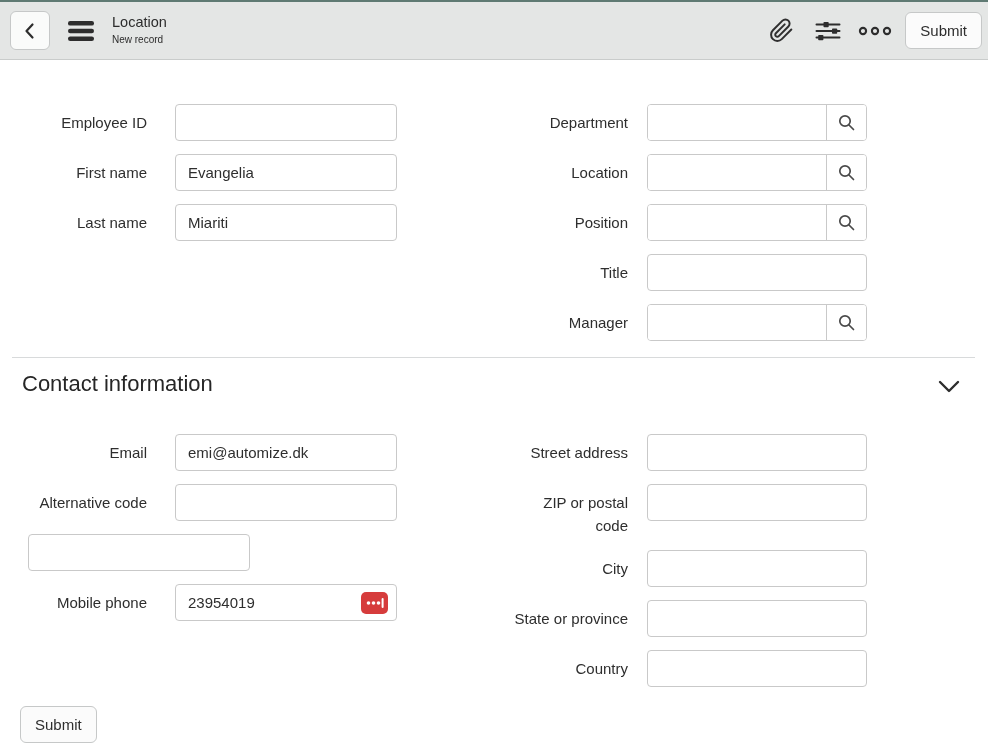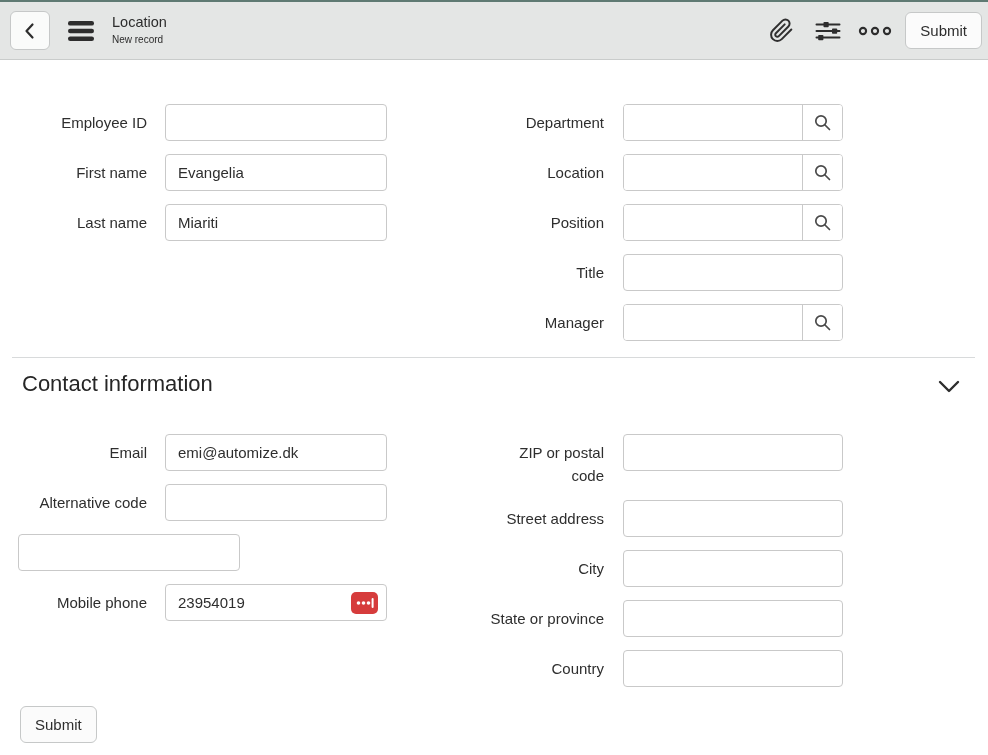--- a/index.html
+++ b/index.html
@@ -28,32 +28,32 @@
   .header-right { margin-left:auto; display:flex; align-items:center; gap:13px; padding-right:6px; }
   .btn {
     background:#fbfbfb; border:1px solid #c6c8c8; border-radius:6px;
     font-family:"Liberation Sans", sans-serif; font-size:15px; color:#2e2e2e;
     height:37px; padding:0 14px; cursor:pointer;
   }
 
   
   .col { position:absolute; width:375px; }
   .col-left  { left:0; }
-  .col-right { left:457px; }
+  .col-right { left:481px; }
   #identity-left, #identity-right { top:104px; }
   #contact-left, #contact-right { top:434px; }
 
   .row { display:flex; align-items:flex-start; min-height:50px; }
   .row.tall { min-height:66px; }
   .lbl {
     flex:none; width:135px; text-align:right; font-size:15px; color:#2e2e2e;
     line-height:23px; padding-top:7px;margin-left:12px;
   }
   .lbl.wrap { padding-left:32px; }
-  .ctl { flex:none; margin-left:18px; width:222px; position:relative; }
+  .ctl { flex:none; margin-left:28px; width:222px; position:relative; }
   .col-right .ctl { margin-left:19px; width:220px; }
 
   input.inp {
     width:100%; height:37px; border:1px solid #c9c9c9; border-radius:4px;
     padding:0 12px; font-family:"Liberation Sans", sans-serif; font-size:15px;
     color:#2e2e2e; background:#fff; outline:none;
   }
   .refwrap {
     display:flex; height:37px; border:1px solid #c9c9c9; border-radius:4px;
     background:#fff; overflow:hidden;
@@ -259,29 +259,29 @@
               <circle cx="12.5" cy="11" r="1.8" fill="#fff"></circle>
               <circle cx="17.5" cy="11" r="1.8" fill="#fff"></circle>
               <rect x="20.6" y="6" width="2" height="10" rx="1" fill="#fff"></rect>
             </svg>
         </span>
       </div>
     </div>
   </div>
 
   <div class="col col-right" id="contact-right">
+    <div class="row">
+      <label class="lbl">Street address</label>
+      <div class="ctl"><input class="inp" value="" style=""></div>
+    </div>
     <div class="row tall">
       <label class="lbl wrap">ZIP or postal code</label>
       <div class="ctl"><input class="inp" value="" style=""></div>
     </div>
     <div class="row">
-      <label class="lbl">Street address</label>
-      <div class="ctl"><input class="inp" value="" style=""></div>
-    </div>
-    <div class="row">
       <label class="lbl">City</label>
       <div class="ctl"><input class="inp" value="" style=""></div>
     </div>
     <div class="row">
       <label class="lbl">State or province</label>
       <div class="ctl"><input class="inp" value="" style=""></div>
     </div>
     <div class="row">
       <label class="lbl">Country</label>
       <div class="ctl"><input class="inp" value="" style=""></div>

